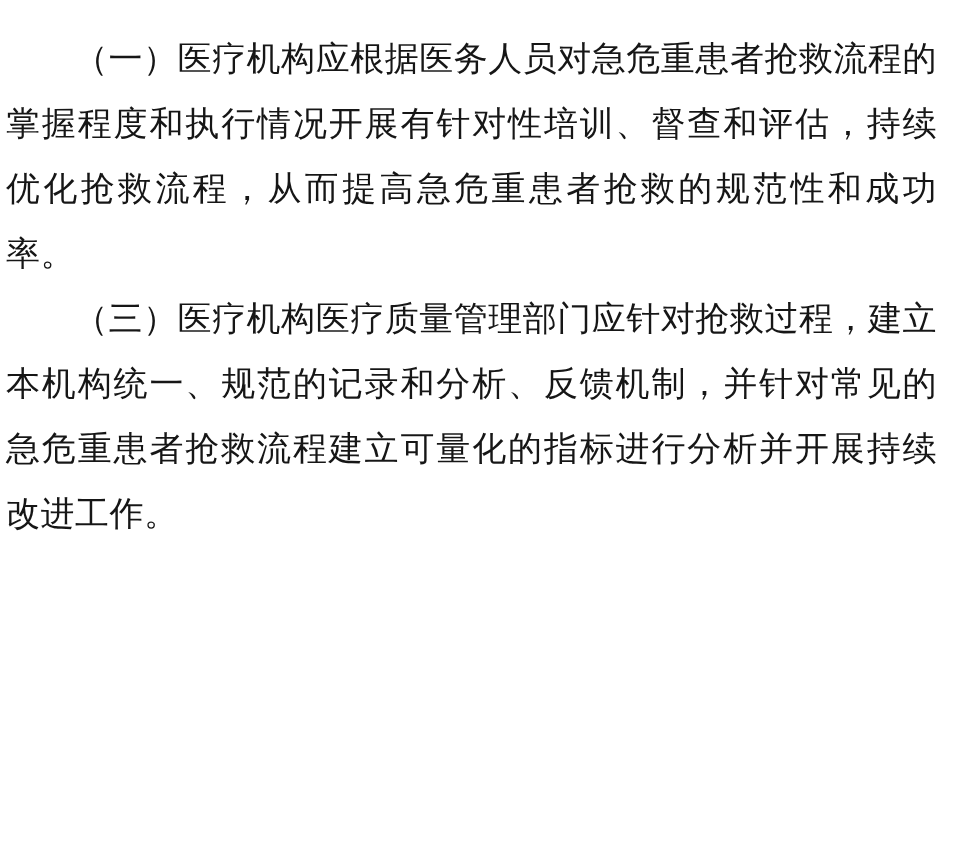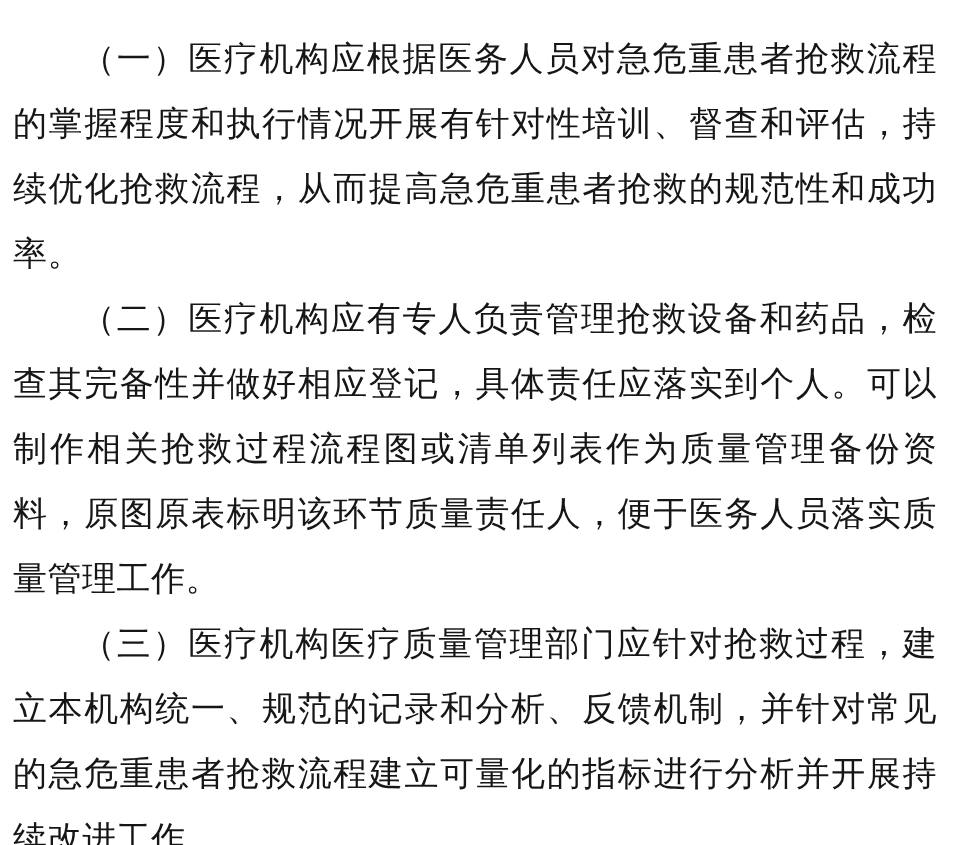--- a/index.html
+++ b/index.html
@@ -5,35 +5,34 @@
   html, body {
     margin: 0;
     padding: 0;
     background: #ffffff;
   }
   .doc-page {
     box-sizing: border-box;
     width: 961px;
     height: 845px;
     background: #ffffff;
-    padding: 26px 24px 0 13px;
+    padding: 26px 24px 0 6px;
     overflow: hidden;
     font-family: "Liberation Serif", "DejaVu Serif", serif;
     font-size: 34px;
     line-height: 65px;
     color: #161616;
   }
   .doc-page p {
     margin: 0;
     text-indent: 2em;
     text-align: justify;
     text-justify: inter-ideograph;
     letter-spacing: 0.5px;
   }
 </style>
 </head>
 <body>
 
 <div class="doc-page">
   <p>（一）医疗机构应根据医务人员对急危重患者抢救流程的掌握程度和执行情况开展有针对性培训、督查和评估，持续优化抢救流程，从而提高急危重患者抢救的规范性和成功率。</p>
-  <p>（二）医疗机构应有专人负责管理抢救设备和药品，检查其完备性并做好相应登记，具体责任应落实到个人。可以制作相关抢救过程流程图或清单列表作为质量管理备份资料，原图原表标明该环节质量责任人，便于医务人员落实质量管理工作。</p>
   <p>（三）医疗机构医疗质量管理部门应针对抢救过程，建立本机构统一、规范的记录和分析、反馈机制，并针对常见的急危重患者抢救流程建立可量化的指标进行分析并开展持续改进工作。</p>
 </div>
 
 </body></html>

